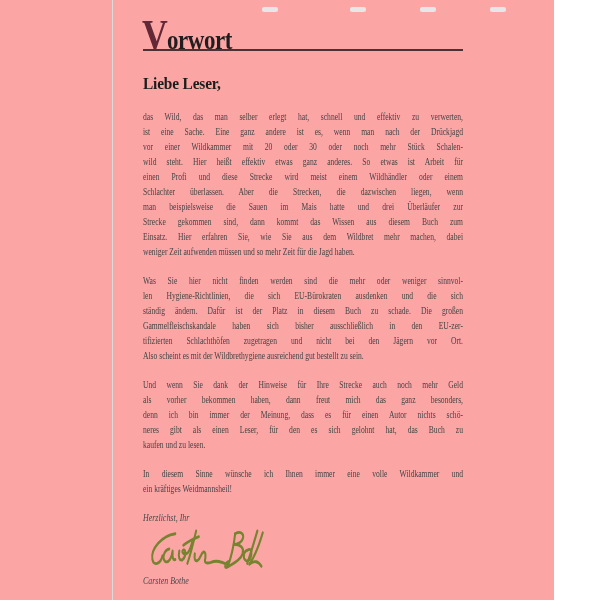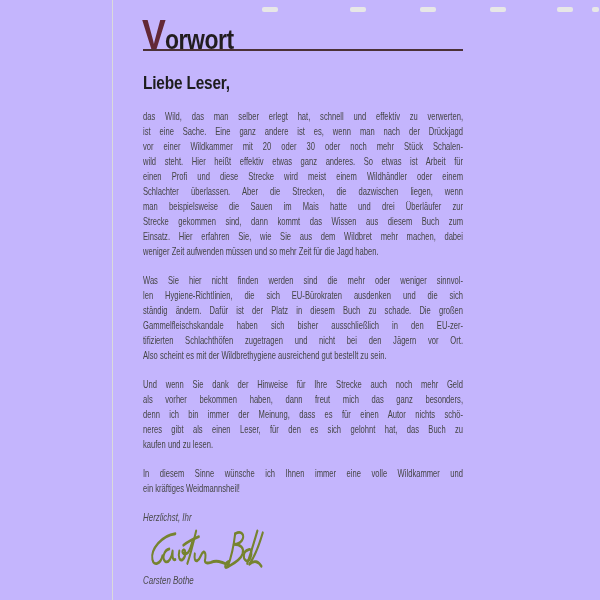--- a/index.html
+++ b/index.html
@@ -1,18 +1,18 @@
 <!DOCTYPE html>
 <html style="--titleinitial: #632836; --titletext: #221d1f; --rule: #4b3136; --bodytext: #454545; --muted: #4a4a4a; --sig: #76832f; --edge: #dadada; --artifact: #e7e7e7;"><head>
 <meta charset="utf-8">
 <style>
   html,body{margin:0;padding:0;background:#ffffff;}
   .page{
-    position:relative;width:600px;height:600px;background:#c4b5fd;
-    font-family:Liberation Sans, sans-serif;overflow:hidden;
+    position:relative;width:554px;height:600px;background:#fca5a5;
+    font-family:Liberation Serif, serif;overflow:hidden;
   }
   .edge-line{position:absolute;left:112px;top:0;height:600px;width:1px;background:var(--edge,#dadada);}
   .artifact{position:absolute;top:7px;height:5px;border-radius:2px;background:var(--artifact,#e7e7e7);}
   .content{position:absolute;left:143px;top:0;width:320px;height:600px;}
   .title{
     position:absolute;top:11px;left:-1px;white-space:nowrap;font-weight:bold;
     transform:scaleX(.85);transform-origin:0 0;color:var(--titletext,#221d1f);
   }
   .title .initial{font-size:42px;color:var(--titleinitial,#632836);letter-spacing:-1px;}
   .title .rest{font-size:27px;letter-spacing:-.5px;}

